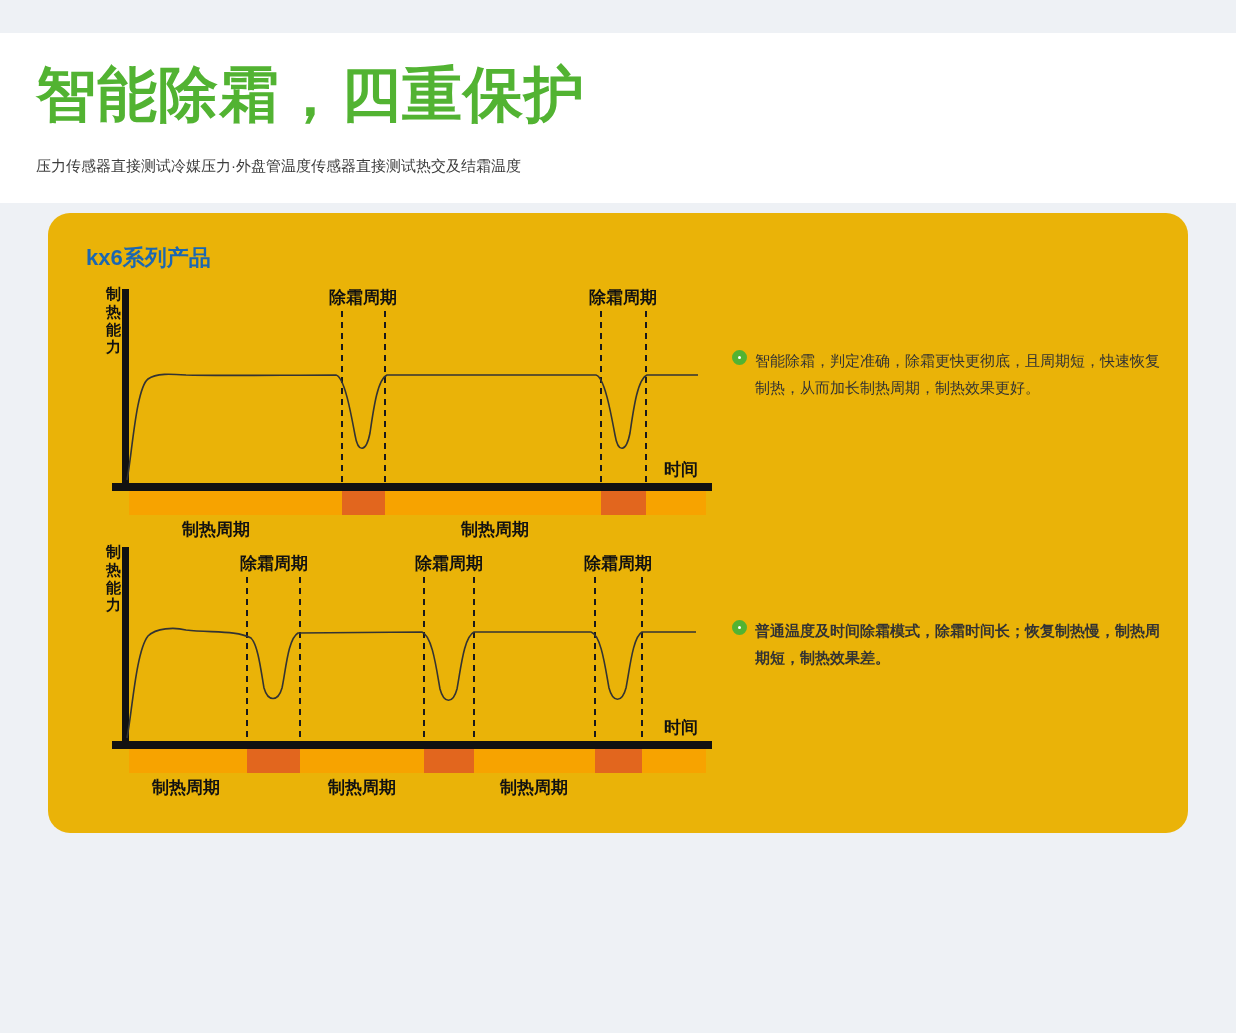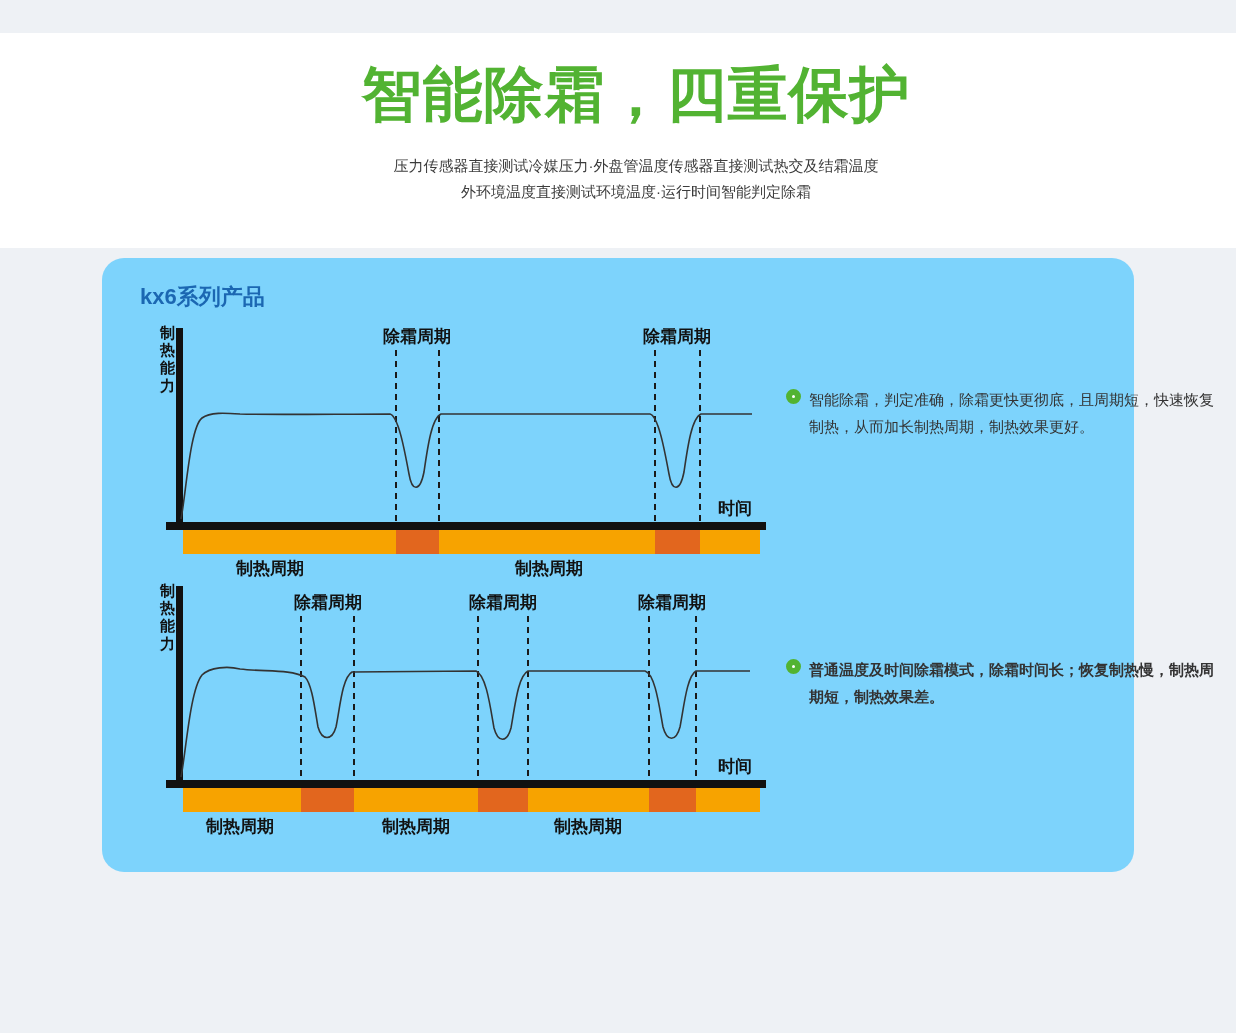--- a/index.html
+++ b/index.html
@@ -6,37 +6,36 @@
   html,body { margin:0; padding:0; }
   body {
     width:1236px; height:1033px; overflow:hidden;
     background:#eef1f5;
     font-family:"Liberation Sans","DejaVu Sans",sans-serif;
     color:#222;
   }
   .top-gap { height:33px; }
   .hero {
     background:#ffffff;
-    padding:26px 0 42px 36px;
-    text-align:center;
+    padding:26px 0 24px 36px;
   }
   .hero h1 {
     margin:0; font-size:60px; font-weight:bold; line-height:1.2;
     letter-spacing:1px;
   }
   .hero h1.green { color:#52b332; }
   .hero h1.blue  { color:#1b67b2; }
   .hero .subtitles { margin-top:22px; }
   .hero p {
     margin:0; font-size:15px; color:#3c3c3c; line-height:1.75;
   }
   .card {
-    width:1032px; margin:10px auto 0;
-    background:#7dd3fc; border-radius:22px;
-    padding:24px 0 30px 38px;
+    width:1140px; margin:10px auto 0;
+    background:#eab308; border-radius:22px;
+    padding:30px 0 30px 38px;
   }
   .chart-title {
     margin:0 0 10px 0; font-size:22px; font-weight:bold; color:#1b67b2;
   }
   .chart-title.second { margin-top:18px; }
   .chart-row { display:flex; align-items:flex-start; }
   .chart-wrap { position:relative; width:640px; flex:none; }
   .y-axis-label {
     position:absolute; left:20px; top:2px; width:17px;
     font-size:15px; font-weight:bold; line-height:1.18;
@@ -63,21 +62,20 @@
 </style>
 </head>
 <body>
 
 <div class="top-gap"></div>
 
 <header class="hero">
   <h1 class="green">智能除霜，四重保护</h1>
   <div class="subtitles">
     <p>压力传感器直接测试冷媒压力·外盘管温度传感器直接测试热交及结霜温度</p>
-    <p>外环境温度直接测试环境温度·运行时间智能判定除霜</p>
   </div>
 </header>
 
 <main class="card">
 
   <h2 class="chart-title">kx6系列产品</h2>
   <div class="chart-row">
     <div class="chart-wrap">
       <div class="y-axis-label">制热能力</div>
       <svg width="640" height="258" viewBox="0 0 640 258">

